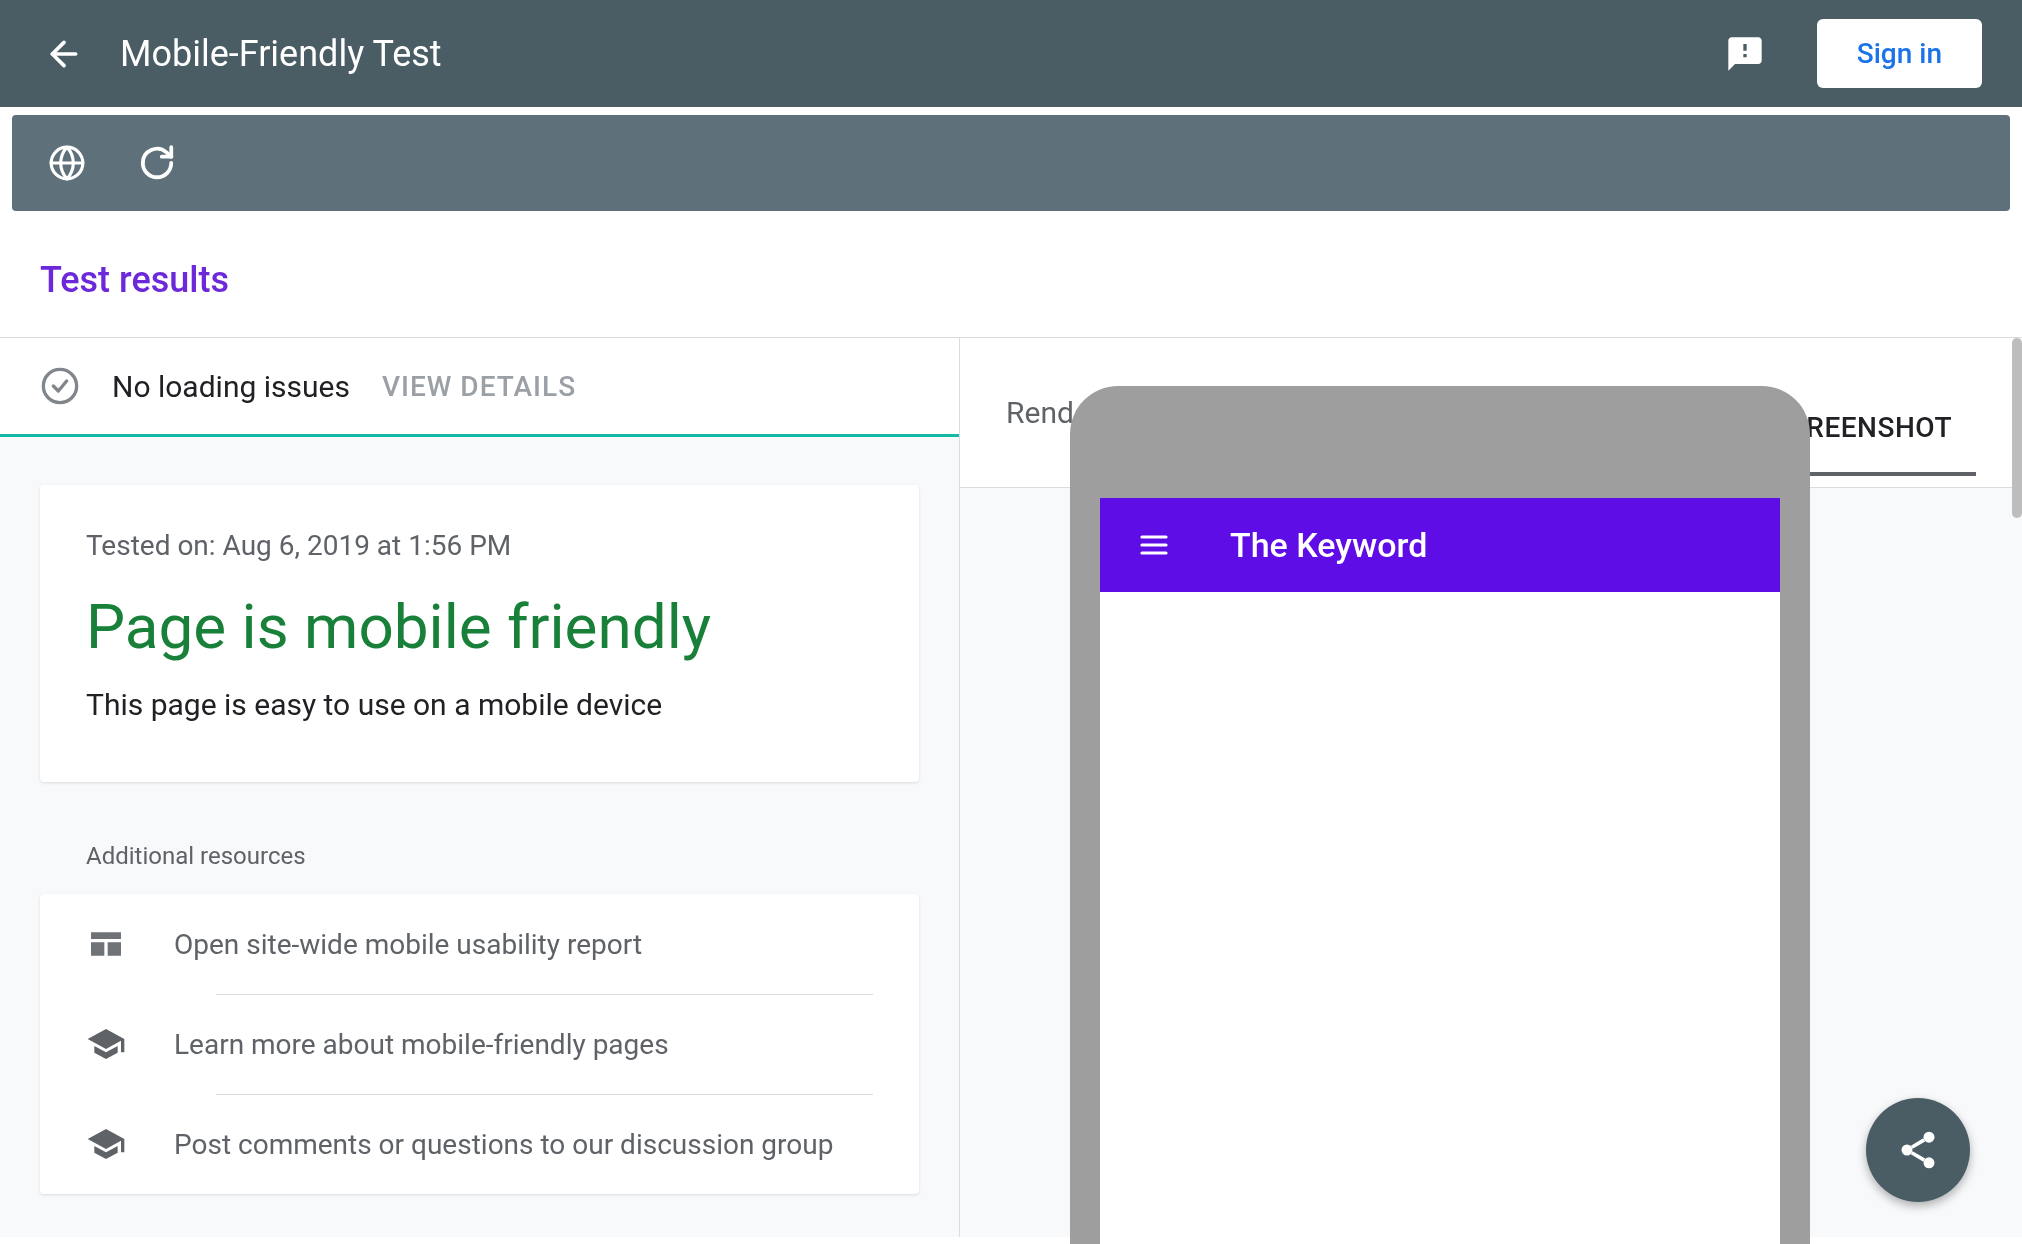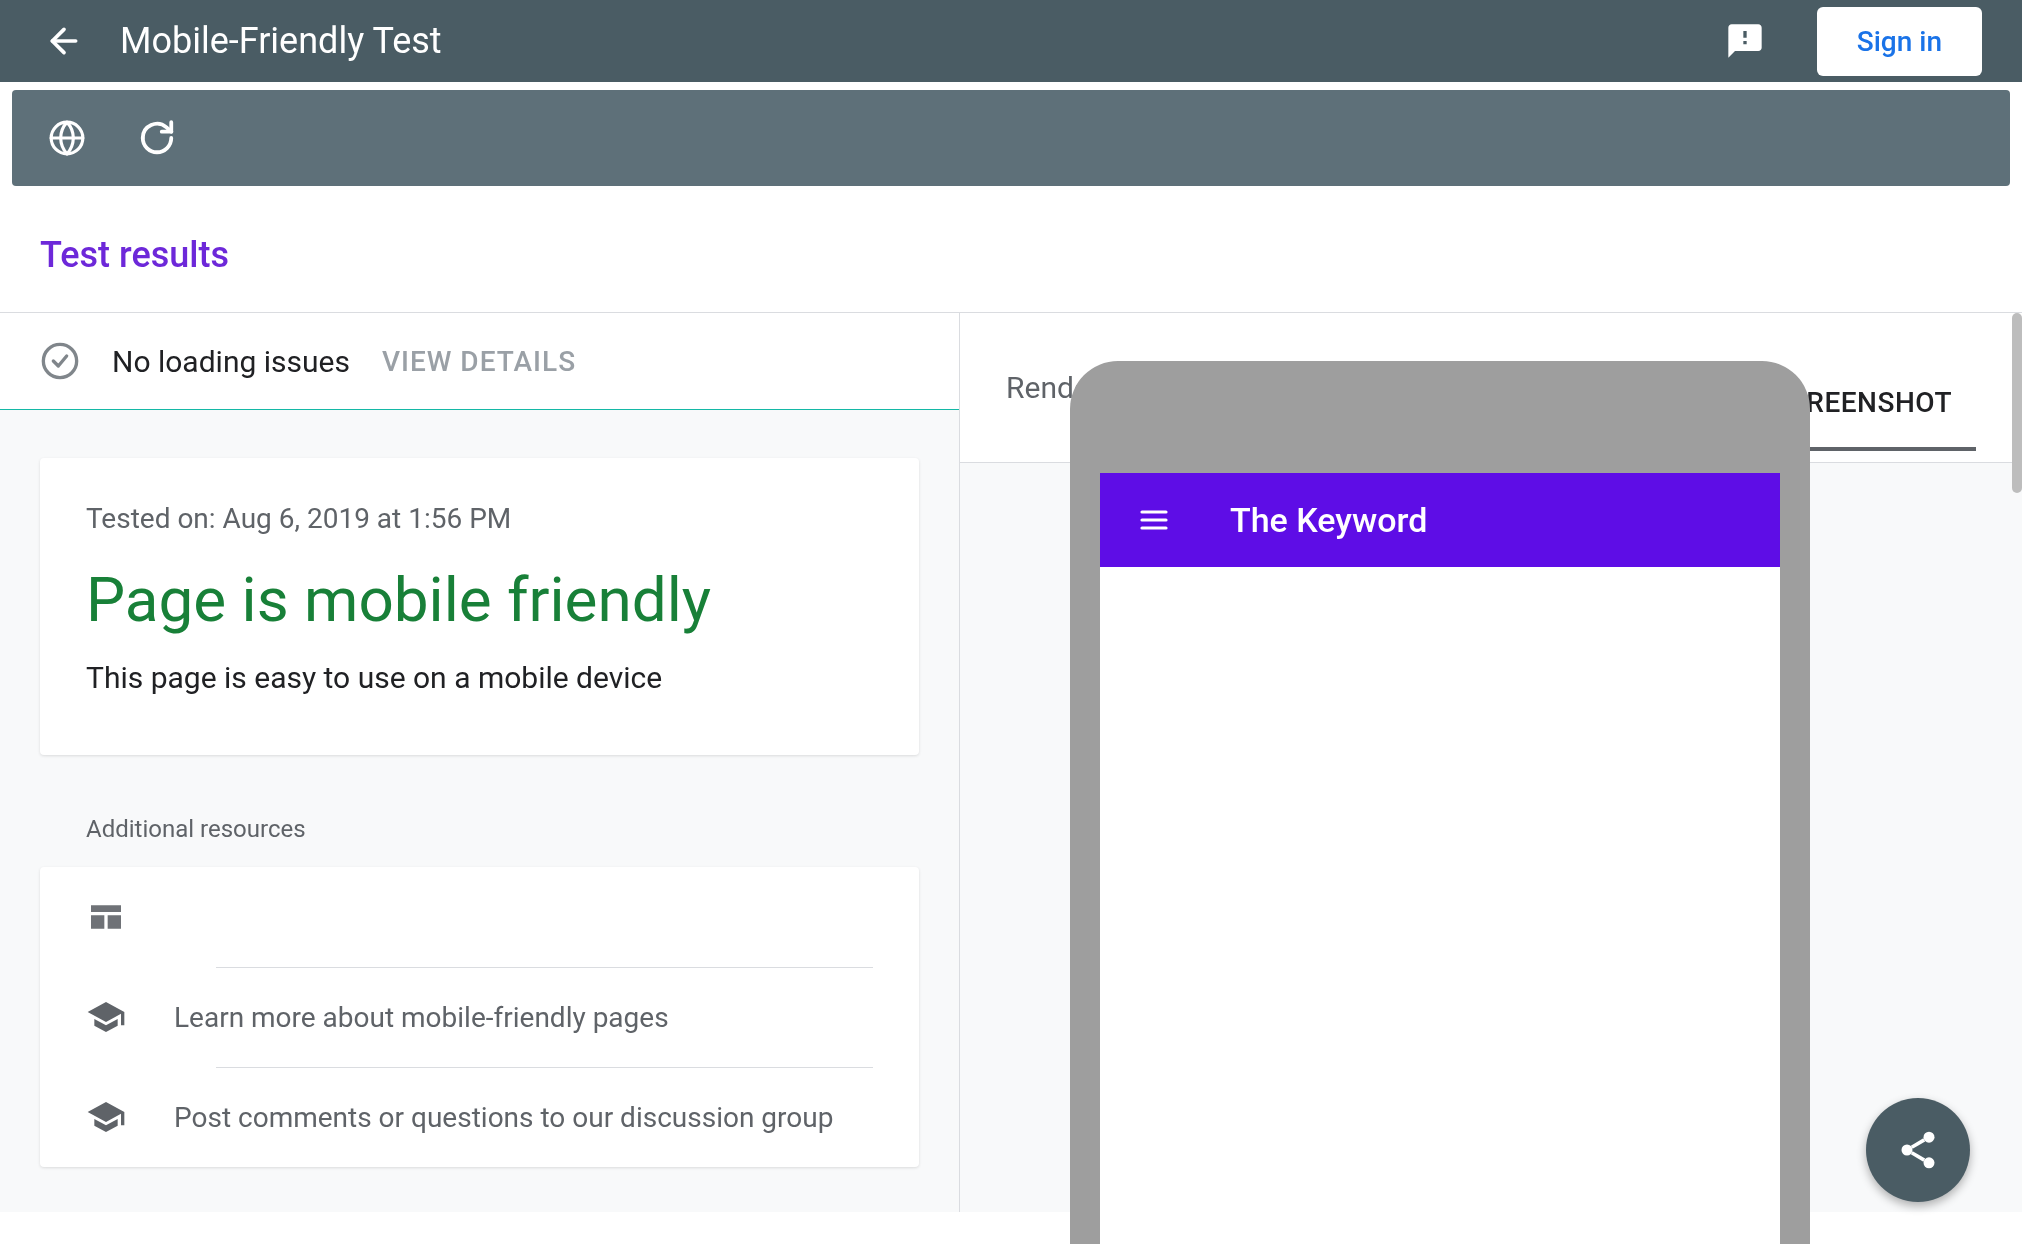--- a/index.html
+++ b/index.html
@@ -8,21 +8,21 @@
     background: #fff;
     width: 2022px;
     height: 1244px;
     overflow: hidden;
     position: relative;
   }
 
   
   .header {
     background: #4a5c64;
-    height: 82px;
+    height: 107px;
     display: flex;
     align-items: center;
     padding: 0 40px 0 40px;
     gap: 32px;
   }
   .back-arrow {
     color: #fff;
     display: flex;
     align-items: center;
     justify-content: center;
@@ -107,21 +107,21 @@
     position: relative;
   }
 
   
   .status-row {
     display: flex;
     align-items: center;
     padding: 28px 40px;
     gap: 32px;
     background: #fff;
-    border-bottom: 1px solid #14b8a6;
+    border-bottom: 3px solid #14b8a6;
   }
   .check-icon {
     color: #80868b;
     display: flex;
   }
   .status-text {
     font-size: 30px;
     color: #202124;
   }
   .view-details {
@@ -343,20 +343,21 @@
 
     <div class="resources-title">Additional resources</div>
 
     <div class="resources-card">
       <div class="resource-row">
         <div class="resource-icon">
           <svg width="40" height="40" viewBox="0 0 24 24" fill="currentColor">
               <path d="M3 5h18v4H3V5zm0 6h8v8H3v-8zm10 0h8v8h-8v-8z" opacity="0.9"></path>
             </svg>
         </div>
+        <div class="resource-text">Open site-wide mobile usability report</div>
       </div>
       <div class="resource-row">
         <div class="resource-icon">
           <svg width="40" height="40" viewBox="0 0 24 24" fill="currentColor">
               <path d="M12 3L1 9l11 6 9-4.91V17h2V9L12 3zM5 13.18v4L12 21l7-3.82v-4L12 17l-7-3.82z"></path>
             </svg>
         </div>
         <div class="resource-text">Learn more about mobile-friendly pages</div>
       </div>
       <div class="resource-row">

